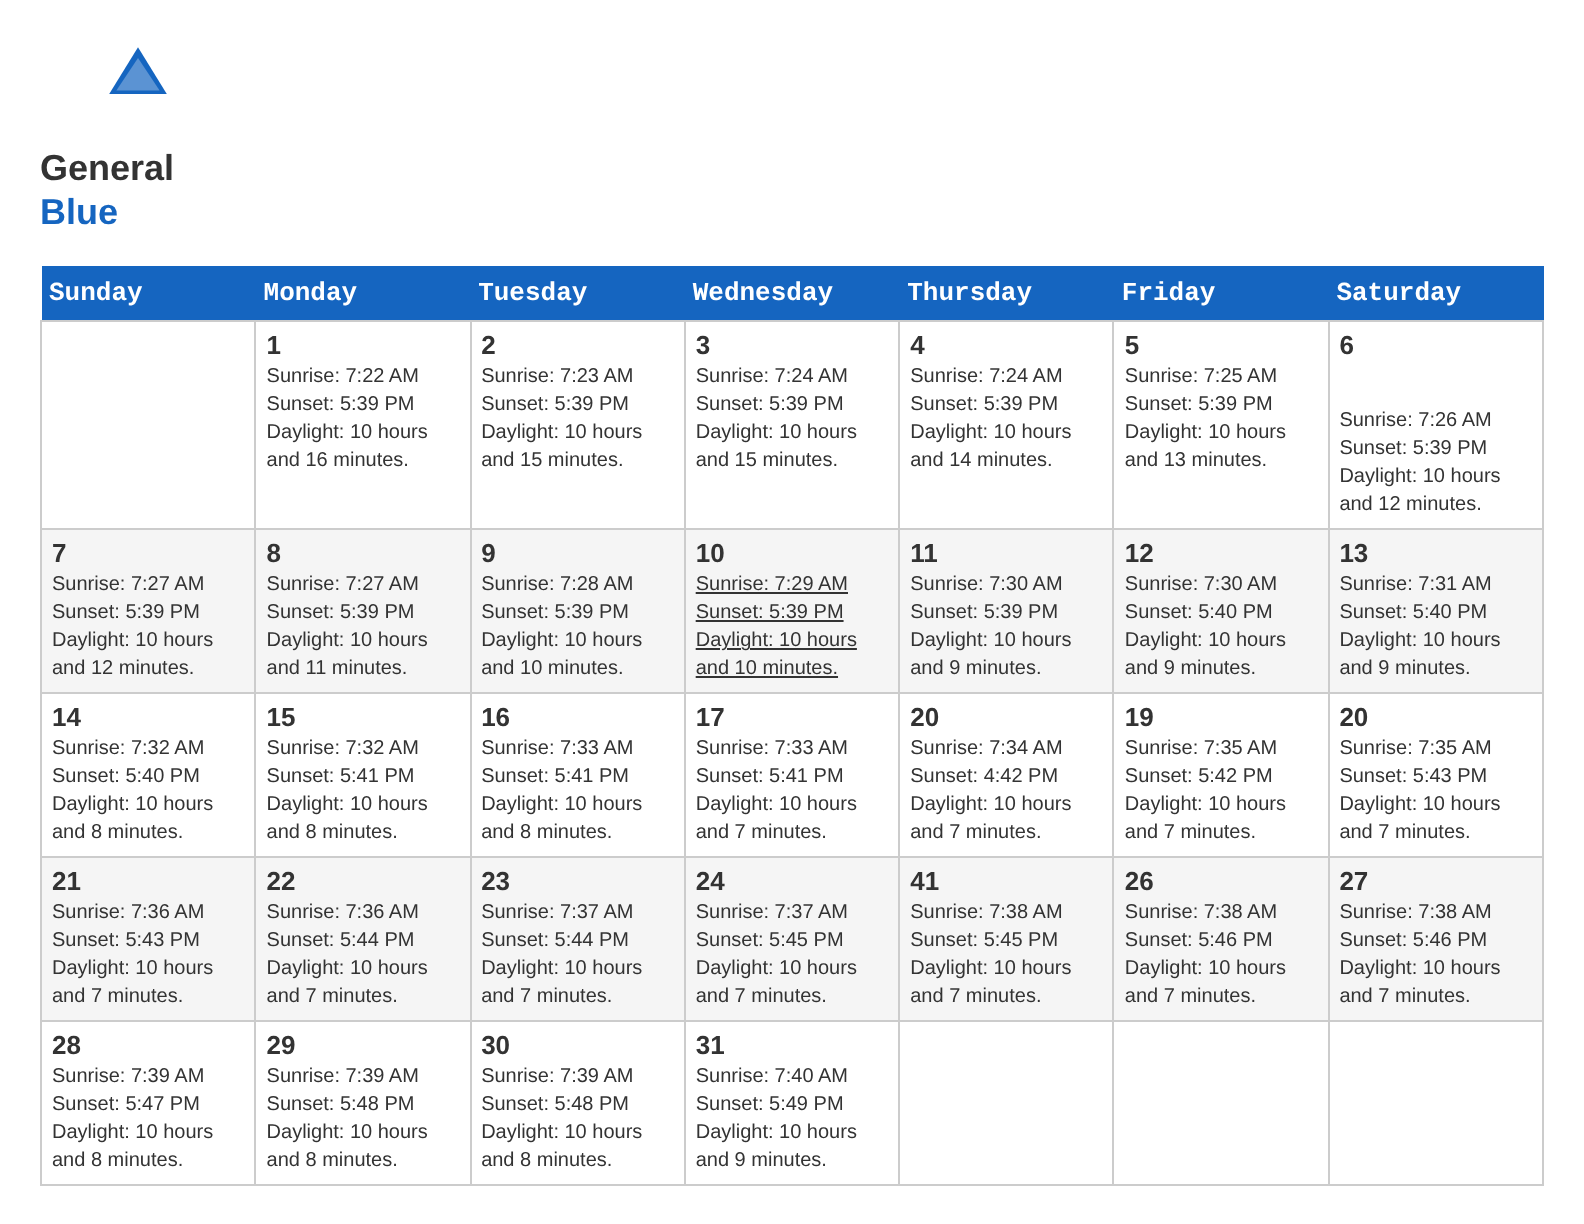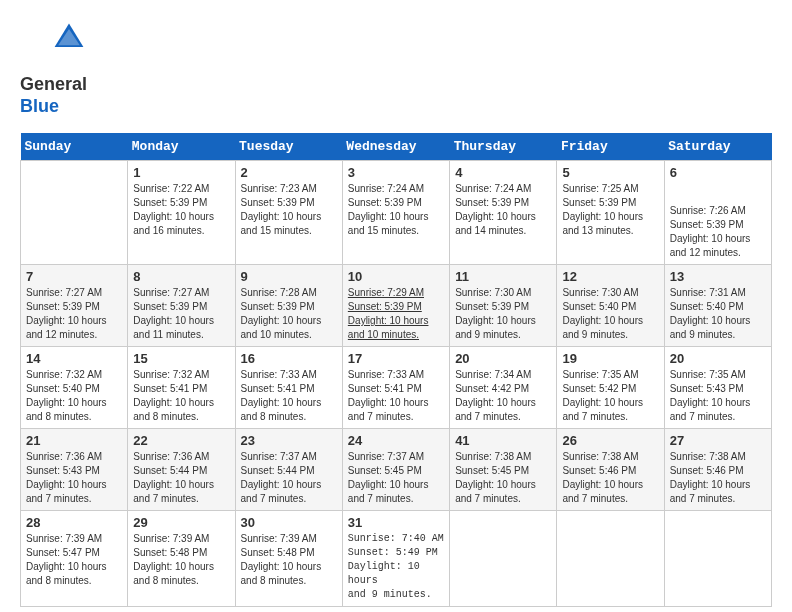--- a/index.html
+++ b/index.html
@@ -338,21 +338,21 @@
         </td>
         <td>
           <span class="day-number">30</span>
           <div class="day-info" style="white-space: pre-line;">Sunrise: 7:39 AM
 Sunset: 5:48 PM
 Daylight: 10 hours
 and 8 minutes.</div>
         </td>
         <td>
           <span class="day-number">31</span>
-          <div class="day-info" style="white-space: pre-line; font-family: Liberation Mono, monospace;">Sunrise: 7:40 AM
+          <div class="day-info" style="white-space: pre-line;">Sunrise: 7:40 AM
 Sunset: 5:49 PM
 Daylight: 10 hours
 and 9 minutes.</div>
         </td>
         <td class="empty-cell"></td>
         <td class="empty-cell"></td>
         <td class="empty-cell"></td>
       </tr>
     </tbody>
 </table>

